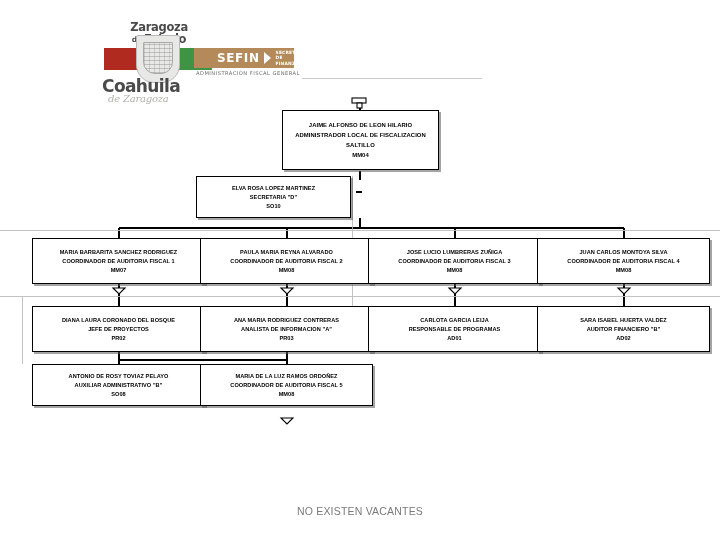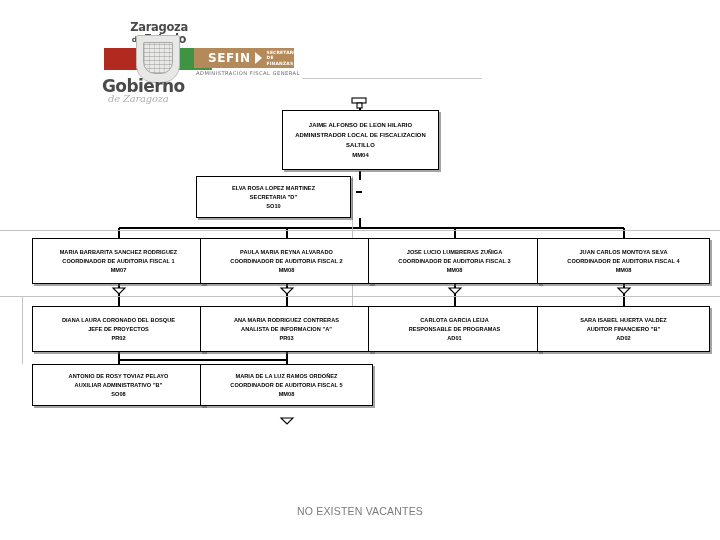--- a/index.html
+++ b/index.html
@@ -116,21 +116,21 @@
     background: #b48a5a;
     display: flex;
     align-items: center;
   }
   .sefin-word {
     color: #ffffff;
     font-family: "DejaVu Sans", sans-serif;
     font-weight: bold;
     font-size: 12px;
     letter-spacing: 0.6px;
-    margin-left: 14px;
+    margin-left: 23px;
   }
   .sefin-arrow {
     width: 0; height: 0;
     border-top: 6px solid transparent;
     border-bottom: 6px solid transparent;
     border-left: 7px solid #ffffff;
     margin-left: 4px;
   }
   .sefin-sub {
     margin-left: 5px;
@@ -222,21 +222,21 @@
   </div>
 
   <div class="flag-band">
     <div class="flag-green"></div>
     <div class="flag-white"></div>
     <div class="flag-red"></div>
   </div>
 
   <div class="shield"></div>
 
-  <div class="coahuila-text">Gobierno</div>
+  <div class="coahuila-text">Coahuila</div>
   <div class="zaragoza-text">de Zaragoza</div>
 
   <div class="sefin-badge">
     <div class="sefin-word">SEFIN</div>
     <div class="sefin-arrow"></div>
     <div class="sefin-sub">
       <div>SECRETARÍA</div>
       <div>DE FINANZAS</div>
     </div>
   </div>

